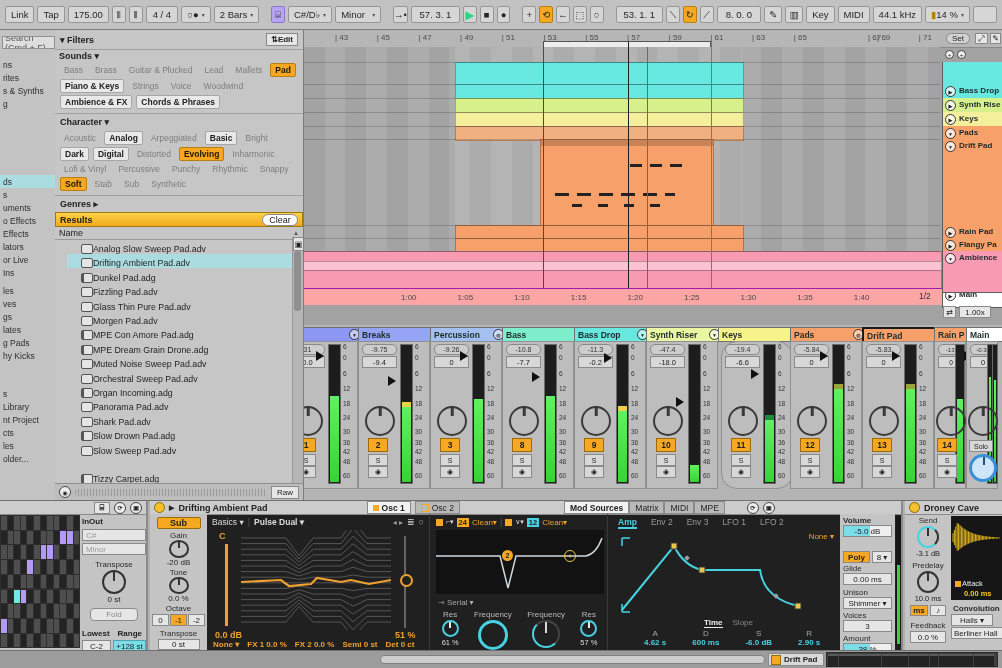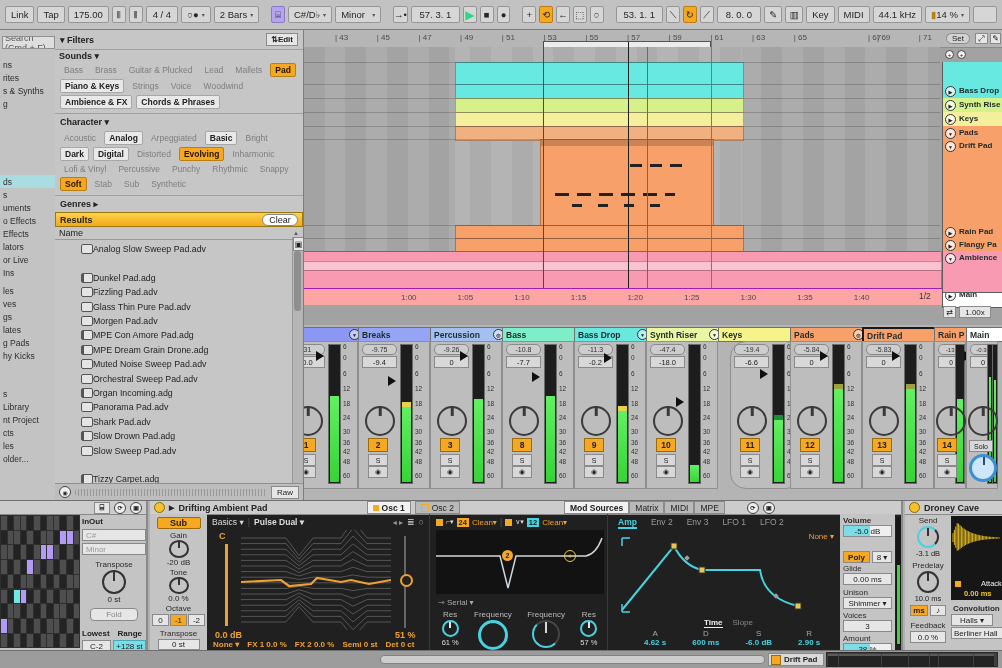--- a/index.html
+++ b/index.html
@@ -428,21 +428,21 @@
         <div class="mtick" style="top: 129.72px;">60</div>
         <div class="ftri" style="top: 54.96px;"></div>
         <div class="pknob" style="left: 6px; top: 64px;"></div>
         <div class="tnum" style="left: 9px; top: 96px;">10</div>
         <div class="sbtn" style="left: 9px; top: 112px;">S</div>
         <div class="sbtn" style="left: 9px; top: 124px;">◉</div>
       </div>
       <div class="mname" style="left: 435px; width: 70px; background: rgb(246, 243, 139);">
         <span>Keys</span>
       </div>
-      <div class="strip" style="left: 447px; width: 70px; border-radius: 16px;">
+      <div class="strip" style="left: 438px; width: 70px; border-radius: 16px;">
         <div class="peakpill">-19.4</div>
         <div class="fval">-6.6</div>
         <div class="meter">
           <div class="mfill" style="height: 46%;"></div>
           <div style="position: absolute; left: 1px; right: 1px; bottom: 46%; height: 5px; background: rgb(31, 140, 58);"></div>
         </div>
         <div class="mtick" style="top: 1.38px;">6</div>
         <div class="mtick" style="top: 12.42px;">0</div>
         <div class="mtick" style="top: 27.6px;">6</div>
         <div class="mtick" style="top: 42.78px;">12</div>
@@ -592,20 +592,24 @@
       <span class="pill" style="width:34px;height:10px;background:#fff;font-weight:normal">Clear</span>
     </div>
     <div style="height:12px;border-bottom:1px solid #9a9a9a;display:flex;justify-content:space-between;padding:0 4px;align-items:center">
       <span>Name</span>
       <span style="font-size:6px;color:#555">▲</span>
     </div>
     <div id="resultlist" style="position:relative;height:247px">
         <div class="rrow" style="top: 0px;">
           <span class="ficon"></span>
           <span>Analog Slow Sweep Pad.adv</span>
+        </div>
+        <div class="rrow" style="top: 14.4px; background: rgb(170, 221, 226);">
+          <span class="ficon"></span>
+          <span>Drifting Ambient Pad.adv</span>
         </div>
         <div class="rrow" style="top: 28.8px;">
           <span class="ficon rack"></span>
           <span>Dunkel Pad.adg</span>
         </div>
         <div class="rrow" style="top: 43.2px;">
           <span class="ficon"></span>
           <span>Fizzling Pad.adv</span>
         </div>
         <div class="rrow" style="top: 57.6px;">
@@ -1038,21 +1042,21 @@
             <path d="M35.59999999999998 20.337952624564988 L35.59999999999998 23.41274026911976" stroke="#f7c81e" stroke-width="0.9" fill="none"></path>
             <path d="M36.99999999999998 20.50764129257712 L36.99999999999998 23.26850490130945" stroke="#f7c81e" stroke-width="0.9" fill="none"></path>
             <path d="M38.39999999999998 20.66000539783773 L38.39999999999998 23.138995411837932" stroke="#f7c81e" stroke-width="0.9" fill="none"></path>
             <path d="M39.799999999999976 20.79681371181545 L39.799999999999976 23.022708344956868" stroke="#f7c81e" stroke-width="0.9" fill="none"></path>
             <path d="M41.199999999999974 20.91965442118997 L41.199999999999974 22.918293741988524" stroke="#f7c81e" stroke-width="0.9" fill="none"></path>
             <path d="M42.59999999999997 21.02995356486696 L42.59999999999997 22.824539469863083" stroke="#f7c81e" stroke-width="0.9" fill="none"></path>
             <path d="M43.99999999999997 21.128991588644446 L43.99999999999997 22.74035714965222" stroke="#f7c81e" stroke-width="0.9" fill="none"></path>
             <path d="M45.39999999999997 21.217918209711193 L45.39999999999997 22.664769521745487" stroke="#f7c81e" stroke-width="0.9" fill="none"></path>
             <path d="M46.79999999999997 21.297765763536734 L46.79999999999997 22.596899100993774" stroke="#f7c81e" stroke-width="0.9" fill="none"></path>
             <path d="M48.19999999999997 21.369461188095123 L48.19999999999997 22.535957990119144" stroke="#f7c81e" stroke-width="0.9" fill="none"></path>
-          </svg><div style="position: absolute; left: 4px; bottom: 12px; display: flex; gap: 20px; align-items: center;">
+          </svg><div style="position: absolute; left: 4px; bottom: 12px; display: flex; gap: 1px; align-items: center;">
             <div style="width: 6px; height: 6px; background: rgb(247, 168, 35);"></div>
             <div style="color: rgb(238, 238, 238); font-size: 7.5px;">Attack</div>
           </div><div style="position: absolute; left: 13px; bottom: 2px; color: rgb(247, 200, 30); font-size: 7.5px; font-weight: bold;">0.00 ms</div></div>
         <div class="smallcap" style="position: absolute; left: 48px; top: 103px; font-weight: bold;">Convolution</div>
         <div class="dbox" style="position: absolute; left: 46px; top: 113px; width: 40px; height: 10px;">Halls ▾</div>
         <div class="dbox" style="position: absolute; left: 46px; top: 126px; width: 51px; height: 10px; overflow: hidden; justify-content: flex-start; padding-left: 2px;">Berliner Hall</div>
       </div>
     </div>
 
   <div id="statusbar">

